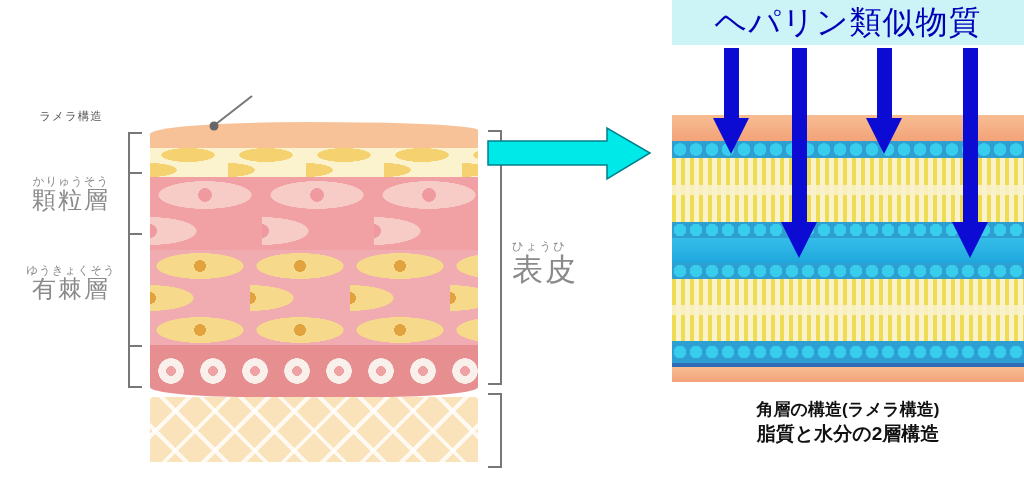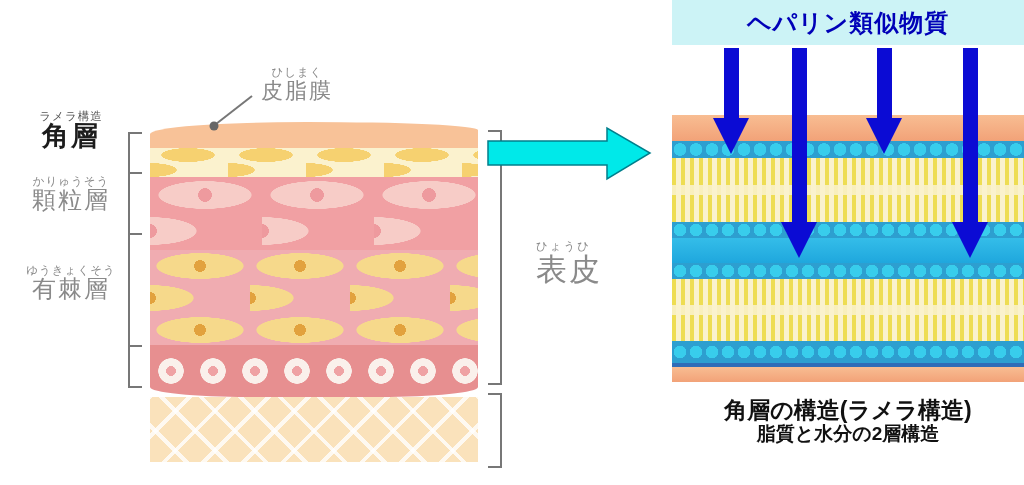--- a/index.html
+++ b/index.html
@@ -9,21 +9,21 @@
   }
   .abs{position:absolute;}
 
   
   .layer-label{position:absolute;left:0;width:142px;text-align:center;line-height:1.05;}
   .furigana{display:block;font-size:11.5px;color:#8a8a8a;letter-spacing:1px;}
   .layer-main{display:block;font-size:24px;color:var(--label-gray);letter-spacing:2px;}
   .layer-label.strong .furigana{color:#555;}
   .layer-label.strong .layer-main{font-size:27px;font-weight:bold;color:var(--label-black);}
 
-  .region-label{position:absolute;line-height:1.1;text-align:left;margin-left:24px;}
+  .region-label{position:absolute;line-height:1.1;text-align:left;}
   .region-label .furigana{text-align:left;letter-spacing:2px;}
   .region-label .layer-main{font-size:31px;letter-spacing:2px;}
 
   .sebum-label{position:absolute;left:247px;top:66px;width:100px;text-align:center;line-height:1.1;}
   .sebum-label .layer-main{font-size:22px;}
 
   
   .vline{position:absolute;border-left:2px solid #777;}
   .tick{position:absolute;border-top:2px solid #777;height:0;}
 
@@ -56,21 +56,21 @@
       radial-gradient(circle 13px at 21px 26px,#faf0eb 96%,rgba(0,0,0,0) 100%);
     background-size:42px 52px;border-radius:0 0 30% 30%/0 0 10px 10px;}
   .dermis{top:275px;height:65px;background-color:#fae2bb;
     background-image:
       repeating-linear-gradient(45deg,rgba(0,0,0,0) 0 24px,#ffffffcc 24px 28px),
       repeating-linear-gradient(-45deg,rgba(0,0,0,0) 0 24px,#ffffffcc 24px 28px);}
 
   
   #banner{position:absolute;left:672px;top:0;width:352px;height:45px;background:var(--banner-bg);
     display:flex;align-items:center;justify-content:center;}
-  #banner .txt{font-size:24px;font-weight:bold;color:var(--title-blue);letter-spacing:1px;}
+  #banner .txt{font-size:32px;font-weight:normal;color:var(--title-blue);letter-spacing:1px;}
 
   .lam{position:absolute;left:672px;width:352px;}
   .salmon{background:linear-gradient(180deg,#f8bd92,#f2a278);}
   .dotrow{background-color:#2d9fd0;
     background-image:radial-gradient(circle 6.5px at 8px 50%,#38cdec 94%,rgba(0,0,0,0) 100%);
     background-size:16px 100%;}
   .lipid{background-color:#faf2cd;
     background-image:
       linear-gradient(180deg,rgba(0,0,0,0) 0 42%,#faf2cdde 42% 58%,rgba(0,0,0,0) 58%),
       linear-gradient(90deg,#eedd52 0 4px,rgba(0,0,0,0) 4px);
@@ -79,49 +79,44 @@
   .darkline{background:#2f6cb7;}
 
   
   .barrow-shaft{position:absolute;width:15px;background:var(--arrow-blue);z-index:5;}
   .barrow-head{position:absolute;width:0;height:0;z-index:5;
     border-left:18px solid rgba(0,0,0,0);border-right:18px solid rgba(0,0,0,0);
     border-top:36px solid var(--arrow-blue);}
 
   
   #caption{position:absolute;left:672px;top:398px;width:352px;text-align:center;color:#111;}
-  #caption .l1{font-size:23px;font-weight:bold;line-height:24px;}
+  #caption .l1{font-size:17px;font-weight:bold;line-height:24px;}
   #caption .l2{font-size:19px;line-height:24px;font-weight:bold;}
 </style>
 </head>
 <body>
 
 <div id="stage">
 
   <div id="skin-box">
     <div class="skin-layer sebum"></div>
     <div class="skin-layer corneum"></div>
     <div class="skin-layer granular"></div>
     <div class="skin-layer spinous"></div>
     <div class="skin-layer basal"></div>
     <div class="skin-layer dermis"></div>
   </div>
 
   <svg class="abs" style="left:200px;top:88px;width:70px;height:50px;">
     <line x1="52" y1="8" x2="16" y2="36" stroke="#777" stroke-width="2"></line>
     <circle cx="14" cy="38" r="4.5" fill="#666"></circle>
   </svg>
-  <div class="sebum-label">
-    <span class="furigana">ひしまく</span>
-    <span class="layer-main">皮脂膜</span>
-  </div>
 
   <div class="layer-label strong" style="top:110px;">
     <span class="furigana">ラメラ構造</span>
-    <span class="layer-main">角層</span>
   </div>
   <div class="layer-label" style="top:175px;">
     <span class="furigana">かりゅうそう</span>
     <span class="layer-main">顆粒層</span>
   </div>
   <div class="layer-label" style="top:264px;">
     <span class="furigana">ゆうきょくそう</span>
     <span class="layer-main">有棘層</span>
   </div>
 

